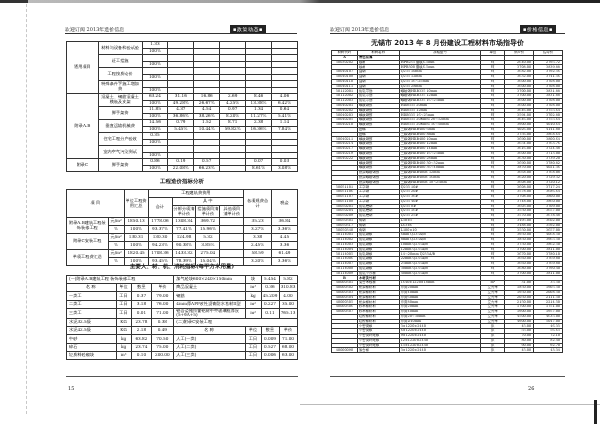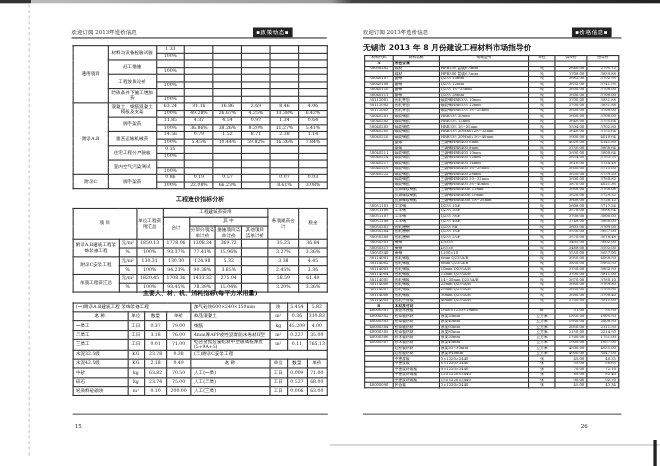--- a/index.html
+++ b/index.html
@@ -28,21 +28,21 @@
   .t2 td { height: 8px; }
   .tt3 { left: 66px; top: 263px; width: 232px; }
   .t3 { position: absolute; left: 66px; top: 275px; width: 232px; border: 1px solid #222; }
   .t3 td { height: 8.2px; text-align: left; padding-left: 2px; }
   .t3 td.c { text-align: center; padding-left: 0; }
   .page-no { position: absolute; font-size: 5px; }
   .left .page-no { left: 68px; top: 385px; }
   .right .page-no { left: 228px; top: 385px; }
   .left-foot-line { position: absolute; left: 66px; top: 376px; width: 232px; height: 1px; background: #555; }
   .right-foot-line { position: absolute; left: 30px; top: 376px; width: 235px; height: 1px; background: #555; }
-  .main-title { position: absolute; left: 30px; top: 38px; width: 235px; font-size: 7px; font-weight: bold; text-align: left; font-family: "DejaVu Sans", sans-serif; }
+  .main-title { position: absolute; left: 30px; top: 38px; width: 235px; font-size: 7px; font-weight: bold; text-align: center; font-family: "DejaVu Sans", sans-serif; }
   .t4 { position: absolute; left: 31px; top: 50px; width: 232px; border: 1px solid #222; font-size: 3.4px; }
   .t4 td { height: 4.8px; line-height: 1; }
   .t4 td.l { text-align: left; padding-left: 1px; }
   .t4 td.r { text-align: right; padding-right: 2px; }
   .t4 tr.cat td { font-weight: bold; }
 </style>
 </head>
 <body>
 
 <div class="scan-top"></div>

